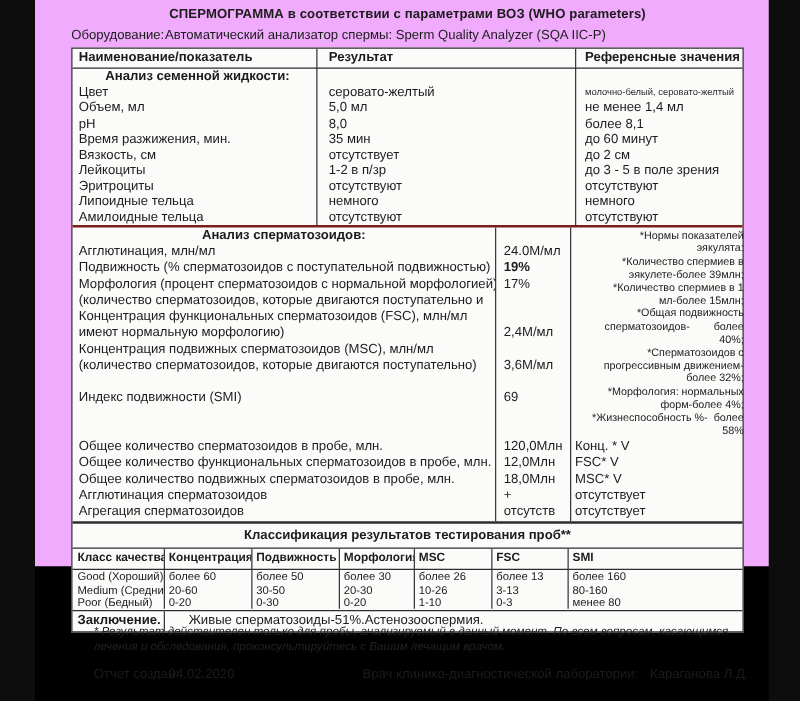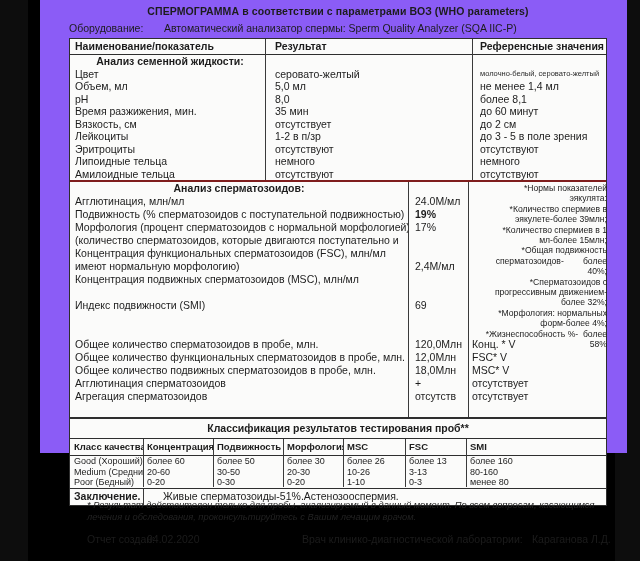--- a/index.html
+++ b/index.html
@@ -4,26 +4,26 @@
 <style>
   html,body{margin:0;padding:0;}
   body{
     width:640px;height:561px;position:relative;background:#000;
     font-family:"Liberation Sans","DejaVu Sans",sans-serif;color:#1c1c1c;
     overflow:hidden;
   }
   .letterbox{position:absolute;top:0;height:561px;background:#0d0d0d;}
   .lb-left{left:0;width:28px;}
   .lb-right{left:615px;width:25px;}
-  .page{position:absolute;left:40px;top:0;width:587px;height:453px;background:#8b5cf6;}
+  .page{position:absolute;left:28px;top:0;width:587px;height:453px;background:#f0abfc;}
 
   .title{position:absolute;left:29px;top:5px;width:538px;text-align:center;
          font-size:10.5px;font-weight:bold;letter-spacing:.1px;}
   .equip-label{position:absolute;left:29px;top:22px;font-size:10.5px;}
-  .equip-value{position:absolute;left:104px;top:22px;font-size:10.5px;margin-left:20px;}
+  .equip-value{position:absolute;left:104px;top:22px;font-size:10.5px;}
 
   .maintable{position:absolute;left:29px;top:38px;width:538px;background:#fbfbfa;
              border:1px solid #2e2e2e;box-sizing:border-box;}
 
   .vline{position:absolute;width:1px;background:#3a3a3a;}
 
   
   .thead{position:relative;height:15px;border-bottom:1px solid #2e2e2e;
          display:grid;grid-template-columns:195px 207px 134px;}
   .thead div{font-weight:bold;font-size:10.5px;line-height:14px;overflow:hidden;white-space:nowrap;}
@@ -183,20 +183,25 @@
       </div>
       <div class="s2row">
         <div class="c1">имеют нормальную морфологию)</div>
         <div class="c2">2,4М/мл</div>
         <div class="c3"></div>
       </div>
       <div class="s2row">
         <div class="c1">Концентрация подвижных сперматозоидов (MSC), млн/мл</div>
         <div class="c2"></div>
           <div class="c3"></div>
+      </div>
+      <div class="s2row">
+        <div class="c1">(количество сперматозоидов, которые двигаются поступательно)</div>
+        <div class="c2">3,6М/мл</div>
+        <div class="c3"></div>
       </div>
       <div class="s2row">
         <div class="c1"></div>
           <div class="c2"></div>
           <div class="c3"></div>
       </div>
       <div class="s2row">
         <div class="c1">Индекс подвижности (SMI)</div>
         <div class="c2">69</div>
         <div class="c3"></div>

